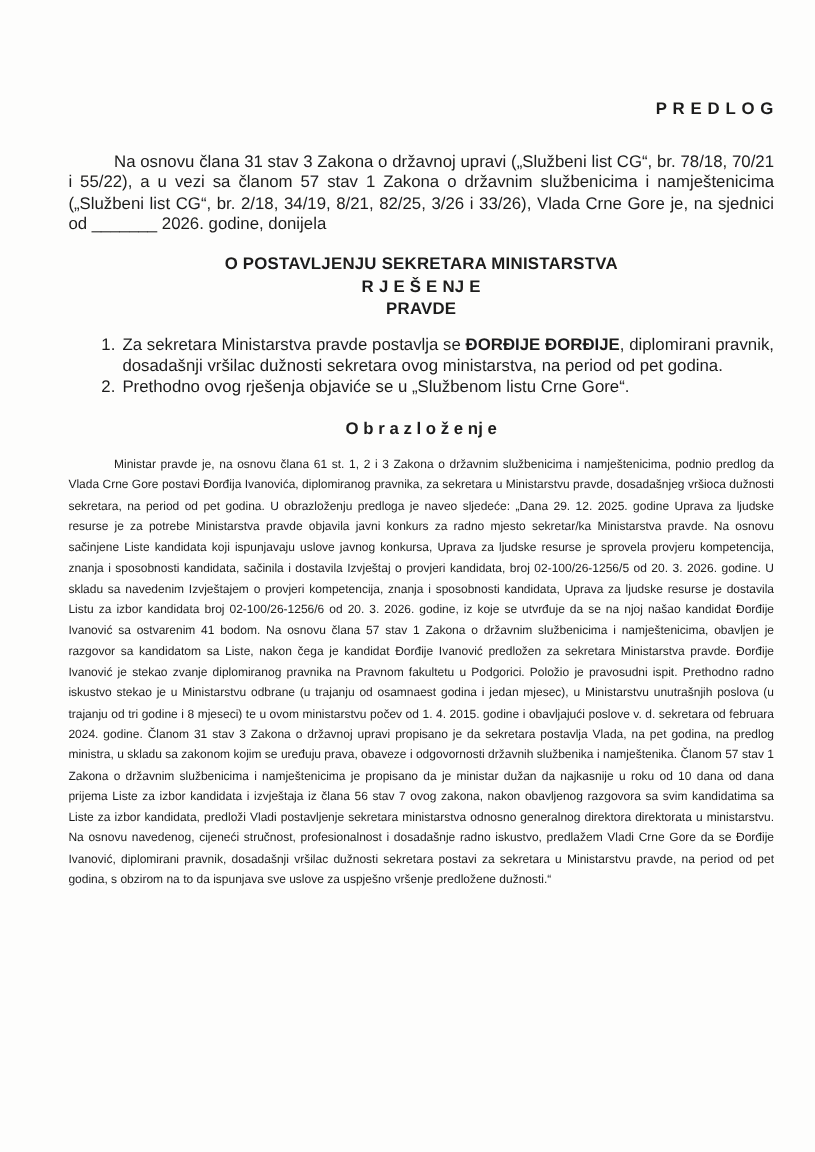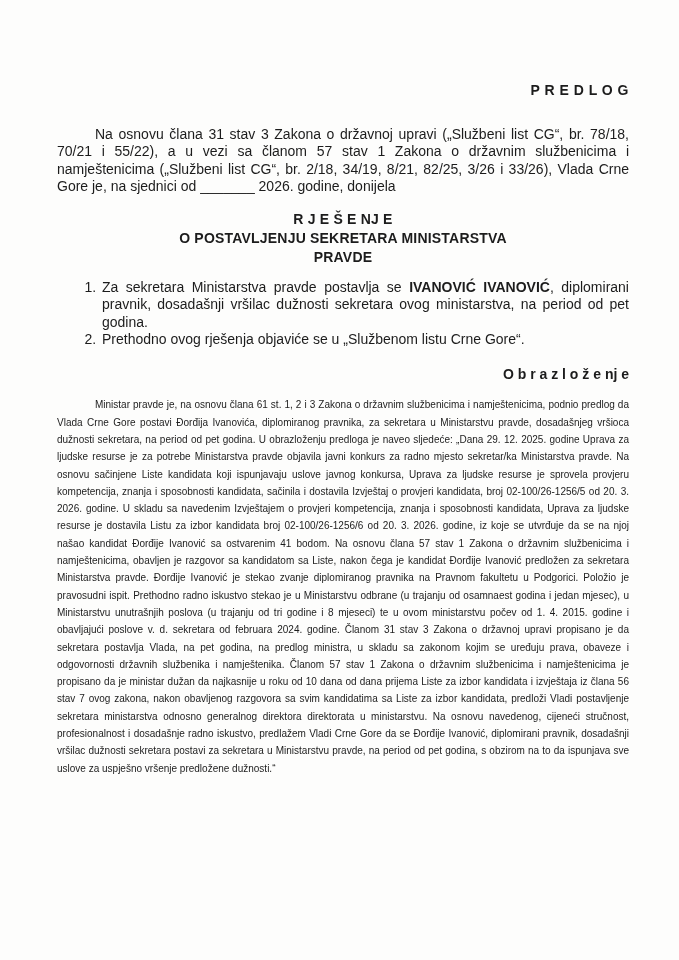--- a/index.html
+++ b/index.html
@@ -5,21 +5,21 @@
   * { margin: 0; padding: 0; box-sizing: border-box; }
   html, body {
     width: 679px; height: 960px;
     background: #fdfdfc;
     font-family: "Liberation Sans", sans-serif;
     color: #1c1c1c;
     overflow: hidden;
   }
   .page {
     width: 679px; height: 796px;
-    padding: 82px 50px 0 57px;
+    padding: 82px 34px 0 57px;
     background: #fdfdfc;
   }
   .predlog {
     text-align: right;
     font-weight: bold;
     font-size: 14px;
     line-height: 17px;
     letter-spacing: 0.5px;
     white-space: pre;
   }
@@ -44,21 +44,21 @@
     font-size: 14px;
     line-height: 17.3px;
   }
   ol.items li {
     text-align: justify;
     padding-left: 2px;
   }
   .appointee-name { font-weight: bold; }
   .expl-heading {
     margin-top: 18px;
-    text-align: right;
+    text-align: center;
     font-weight: bold;
     font-size: 14px;
     line-height: 17px;
     white-space: pre;
   }
   .expl {
     margin-top: 13px;
     font-size: 10px;
     line-height: 17.3px;
     text-align: justify;
@@ -68,28 +68,28 @@
 </head>
 <body>
 
 <div class="page">
 
   <div class="predlog">P R E D L O G</div>
 
   <p class="intro">Na osnovu člana 31 stav 3 Zakona o državnoj upravi („Službeni list CG“, br. 78/18, 70/21 i 55/22), a u vezi sa članom 57 stav 1 Zakona o državnim službenicima i namještenicima („Službeni list CG“, br. 2/18, 34/19, 8/21, 82/25, 3/26 i 33/26), Vlada Crne Gore je, na sjednici od _______ 2026. godine, donijela</p>
 
   <div class="title-block">
+    <div>O POSTAVLJENJU SEKRETARA MINISTARSTVA</div>
     <div>R J E Š E NJ E</div>
-    <div>O POSTAVLJENJU SEKRETARA MINISTARSTVA</div>
     <div>PRAVDE</div>
   </div>
 
   <ol class="items">
     <li>
-      <span>Za sekretara Ministarstva pravde postavlja se </span><span class="appointee-name">IVANOVIĆ IVANOVIĆ</span><span>, diplomirani pravnik, dosadašnji vršilac dužnosti sekretara ovog ministarstva, na period od pet godina.</span>
+      <span>Za sekretara Ministarstva pravde postavlja se </span><span class="appointee-name">ĐORĐIJE ĐORĐIJE</span><span>, diplomirani pravnik, dosadašnji vršilac dužnosti sekretara ovog ministarstva, na period od pet godina.</span>
     </li>
     <li>Prethodno ovog rješenja objaviće se u „Službenom listu Crne Gore“.</li>
   </ol>
 
   <div class="expl-heading">O b r a z l o ž e nj e</div>
 
   <p class="expl">Ministar pravde je, na osnovu člana 61 st. 1, 2 i 3 Zakona o državnim službenicima i namještenicima, podnio predlog da Vlada Crne Gore postavi Đorđija Ivanovića, diplomiranog pravnika, za sekretara u Ministarstvu pravde, dosadašnjeg vršioca dužnosti sekretara, na period od pet godina. U obrazloženju predloga je naveo sljedeće: „Dana 29. 12. 2025. godine Uprava za ljudske resurse je za potrebe Ministarstva pravde objavila javni konkurs za radno mjesto sekretar/ka Ministarstva pravde. Na osnovu sačinjene Liste kandidata koji ispunjavaju uslove javnog konkursa, Uprava za ljudske resurse je sprovela provjeru kompetencija, znanja i sposobnosti kandidata, sačinila i dostavila Izvještaj o provjeri kandidata, broj 02-100/26-1256/5 od 20. 3. 2026. godine. U skladu sa navedenim Izvještajem o provjeri kompetencija, znanja i sposobnosti kandidata, Uprava za ljudske resurse je dostavila Listu za izbor kandidata broj 02-100/26-1256/6 od 20. 3. 2026. godine, iz koje se utvrđuje da se na njoj našao kandidat Đorđije Ivanović sa ostvarenim 41 bodom. Na osnovu člana 57 stav 1 Zakona o državnim službenicima i namještenicima, obavljen je razgovor sa kandidatom sa Liste, nakon čega je kandidat Đorđije Ivanović predložen za sekretara Ministarstva pravde. Đorđije Ivanović je stekao zvanje diplomiranog pravnika na Pravnom fakultetu u Podgorici. Položio je pravosudni ispit. Prethodno radno iskustvo stekao je u Ministarstvu odbrane (u trajanju od osamnaest godina i jedan mjesec), u Ministarstvu unutrašnjih poslova (u trajanju od tri godine i 8 mjeseci) te u ovom ministarstvu počev od 1. 4. 2015. godine i obavljajući poslove v. d. sekretara od februara 2024. godine. Članom 31 stav 3 Zakona o državnoj upravi propisano je da sekretara postavlja Vlada, na pet godina, na predlog ministra, u skladu sa zakonom kojim se uređuju prava, obaveze i odgovornosti državnih službenika i namještenika. Članom 57 stav 1 Zakona o državnim službenicima i namještenicima je propisano da je ministar dužan da najkasnije u roku od 10 dana od dana prijema Liste za izbor kandidata i izvještaja iz člana 56 stav 7 ovog zakona, nakon obavljenog razgovora sa svim kandidatima sa Liste za izbor kandidata, predloži Vladi postavljenje sekretara ministarstva odnosno generalnog direktora direktorata u ministarstvu. Na osnovu navedenog, cijeneći stručnost, profesionalnost i dosadašnje radno iskustvo, predlažem Vladi Crne Gore da se Đorđije Ivanović, diplomirani pravnik, dosadašnji vršilac dužnosti sekretara postavi za sekretara u Ministarstvu pravde, na period od pet godina, s obzirom na to da ispunjava sve uslove za uspješno vršenje predložene dužnosti.“</p>
 
 </div>
 

